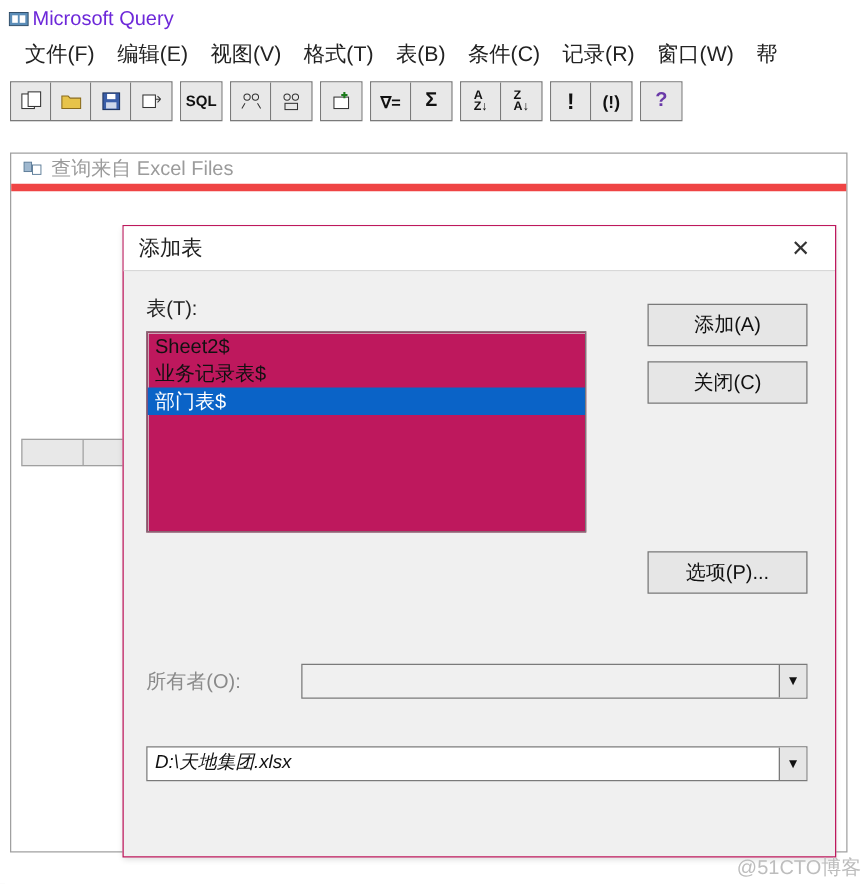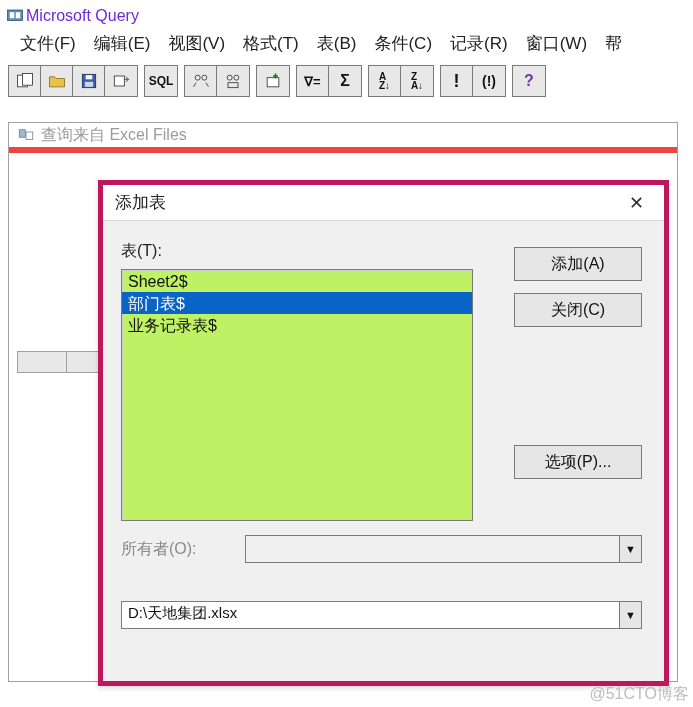--- a/index.html
+++ b/index.html
@@ -86,21 +86,21 @@
     flex: 1; border-right: 1px solid #a0a0a0;
   }
   .grid-stub div:last-child { border-right: none; }
 
   
   .dialog {
     position: absolute;
     left: 98px; top: 180px;
     width: 571px; height: 506px;
     background: #f0f0f0;
-    border: 5px solid #be185d;
+    border: 1px solid #be185d;
     box-shadow: 0 2px 5px rgba(0,0,0,.15);
     display: flex; flex-direction: column;
   }
   .dlg-title {
     height: 36px;
     display: flex; align-items: center; justify-content: space-between;
     padding: 0 12px;
     background: #ffffff;
     border-bottom: 1px solid #d8d8d8;
     font-size: 17px;
@@ -114,22 +114,22 @@
     flex: 1;
     padding: 20px 18px 18px 18px;
     position: relative;
   }
   .tbl-label {
     font-size: 16px; color: #222; margin-bottom: 6px;
   }
   .listbox {
     position: absolute;
     left: 18px; top: 48px;
-    width: 352px; height: 252px;
-    background: #bef264;
+    width: 352px; height: 161px;
+    background: #be185d;
     border: 1px solid #7a7a7a;
     box-shadow: inset 1px 1px 0 #d0d0d0;
     overflow: hidden;
     font-size: 16px;
   }
   .listitem {
     padding: 1px 6px;
     color: #111;
     line-height: 22px;
     height: 22px;
@@ -160,21 +160,21 @@
   .row-wb    { top: 380px; color: #222; }
   .row label { width: 110px; white-space: nowrap; }
   .combo {
     flex: 1; display: flex; height: 28px;
     border: 1px solid #7a7a7a;
     background: #ffffff;
   }
   .combo.disabled { background: #f0f0f0; }
   .combo .val {
     flex: 1; padding: 2px 6px; overflow: hidden; white-space: nowrap;
-    font-size: 15px; color: #111;
+    font-size: 15px; color: #111; font-style: italic;
   }
   .combo .arrow {
     width: 22px; background: #e6e6e6; border-left: 1px solid #7a7a7a;
     display: flex; align-items: center; justify-content: center;
     font-size: 11px; color: #111;
   }
   .watermark {
     position: absolute; right: 4px; bottom: 2px;
     font-size: 16px; color: #bdbdbd;
   }
@@ -309,22 +309,22 @@
 <div class="dialog">
   <div class="dlg-title">
     <span>添加表</span>
     <span class="close-x">✕</span>
   </div>
   <div class="dlg-body">
     <div class="tbl-label">表(T):</div>
 
     <div class="listbox" id="tablelist">
         <div class="listitem">Sheet2$</div>
+        <div class="listitem">业务记录表$</div>
         <div class="listitem selected">部门表$</div>
-        <div class="listitem">业务记录表$</div>
       </div>
 
     <div class="btn btn-add">添加(A)</div>
     <div class="btn btn-close">关闭(C)</div>
     <div class="btn btn-opt">选项(P)...</div>
 
     <div class="row row-owner">
       <label>所有者(O):</label>
       <div class="combo disabled">
         <div class="val"></div>

